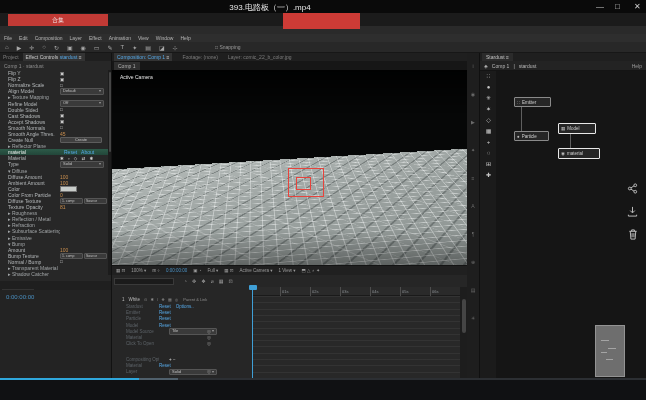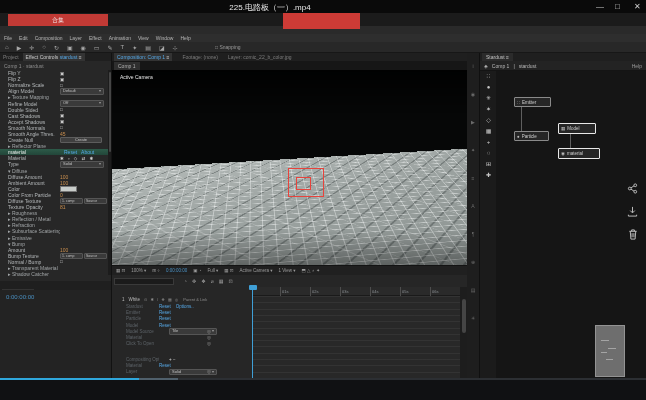--- a/index.html
+++ b/index.html
@@ -694,21 +694,21 @@
         </span>
       </div>
     </div>
 
   </div>
 
   <div id="badge" class="abs">合集</div>
   <div id="censor" class="abs"></div>
 
   <div id="player-titlebar" class="abs">
-    <div id="player-title" class="abs nowrap">225.电路板（一）.mp4</div>
+    <div id="player-title" class="abs nowrap">393.电路板（一）.mp4</div>
     <span class="abs win-glyph" style="left:596px;">—</span>
     <span class="abs win-glyph" style="left:615px;">□</span>
     <span class="abs win-glyph" style="left:634px;">✕</span>
   </div>
 
   <div id="progressbar" class="abs">
     <div id="prog-buffered" class="abs" style="width: 27.5%;"></div>
     <div id="prog-played" class="abs" style="width: 21.5%;"></div>
   </div>
 

